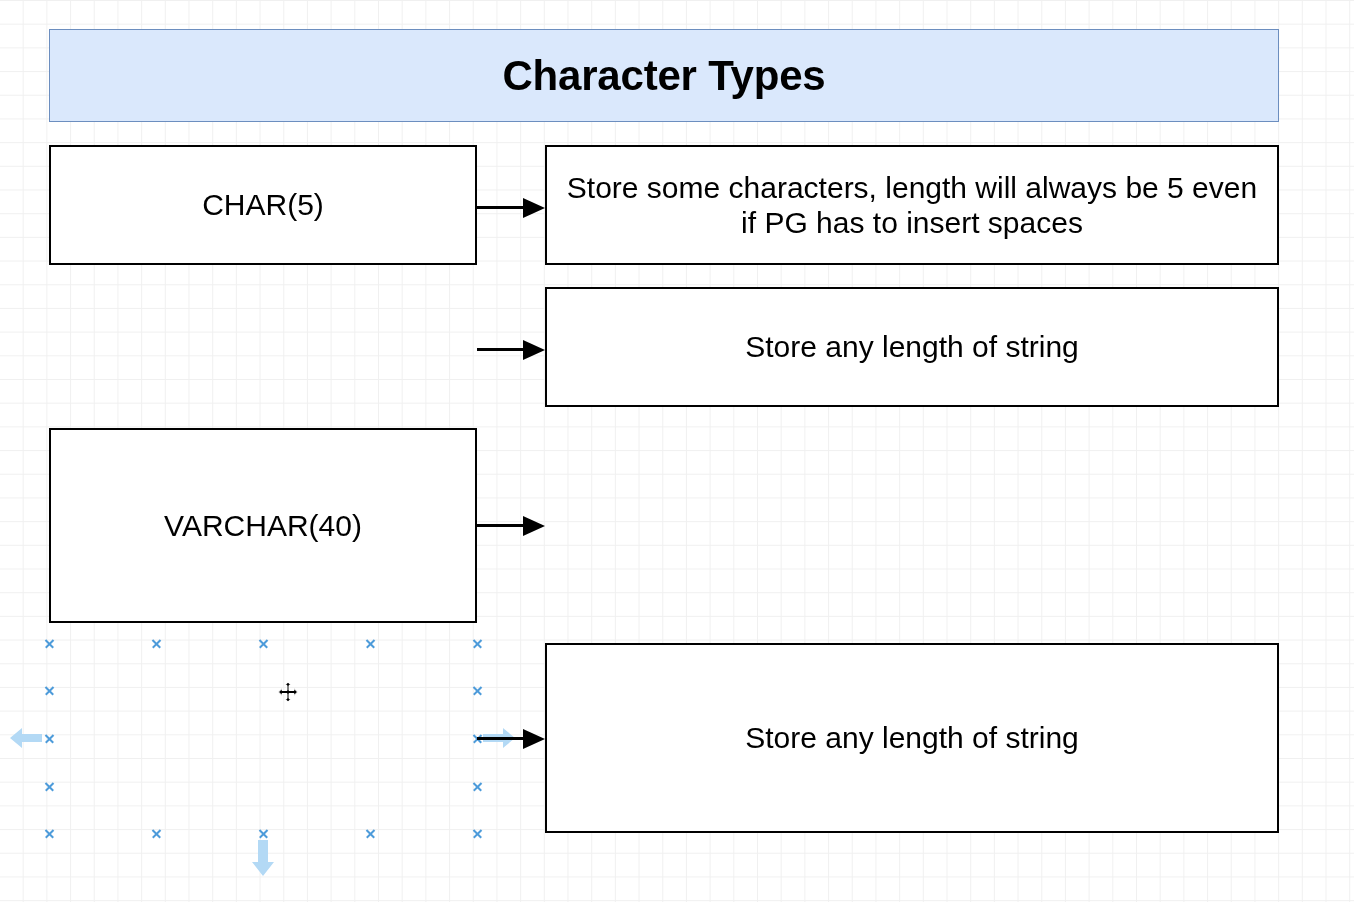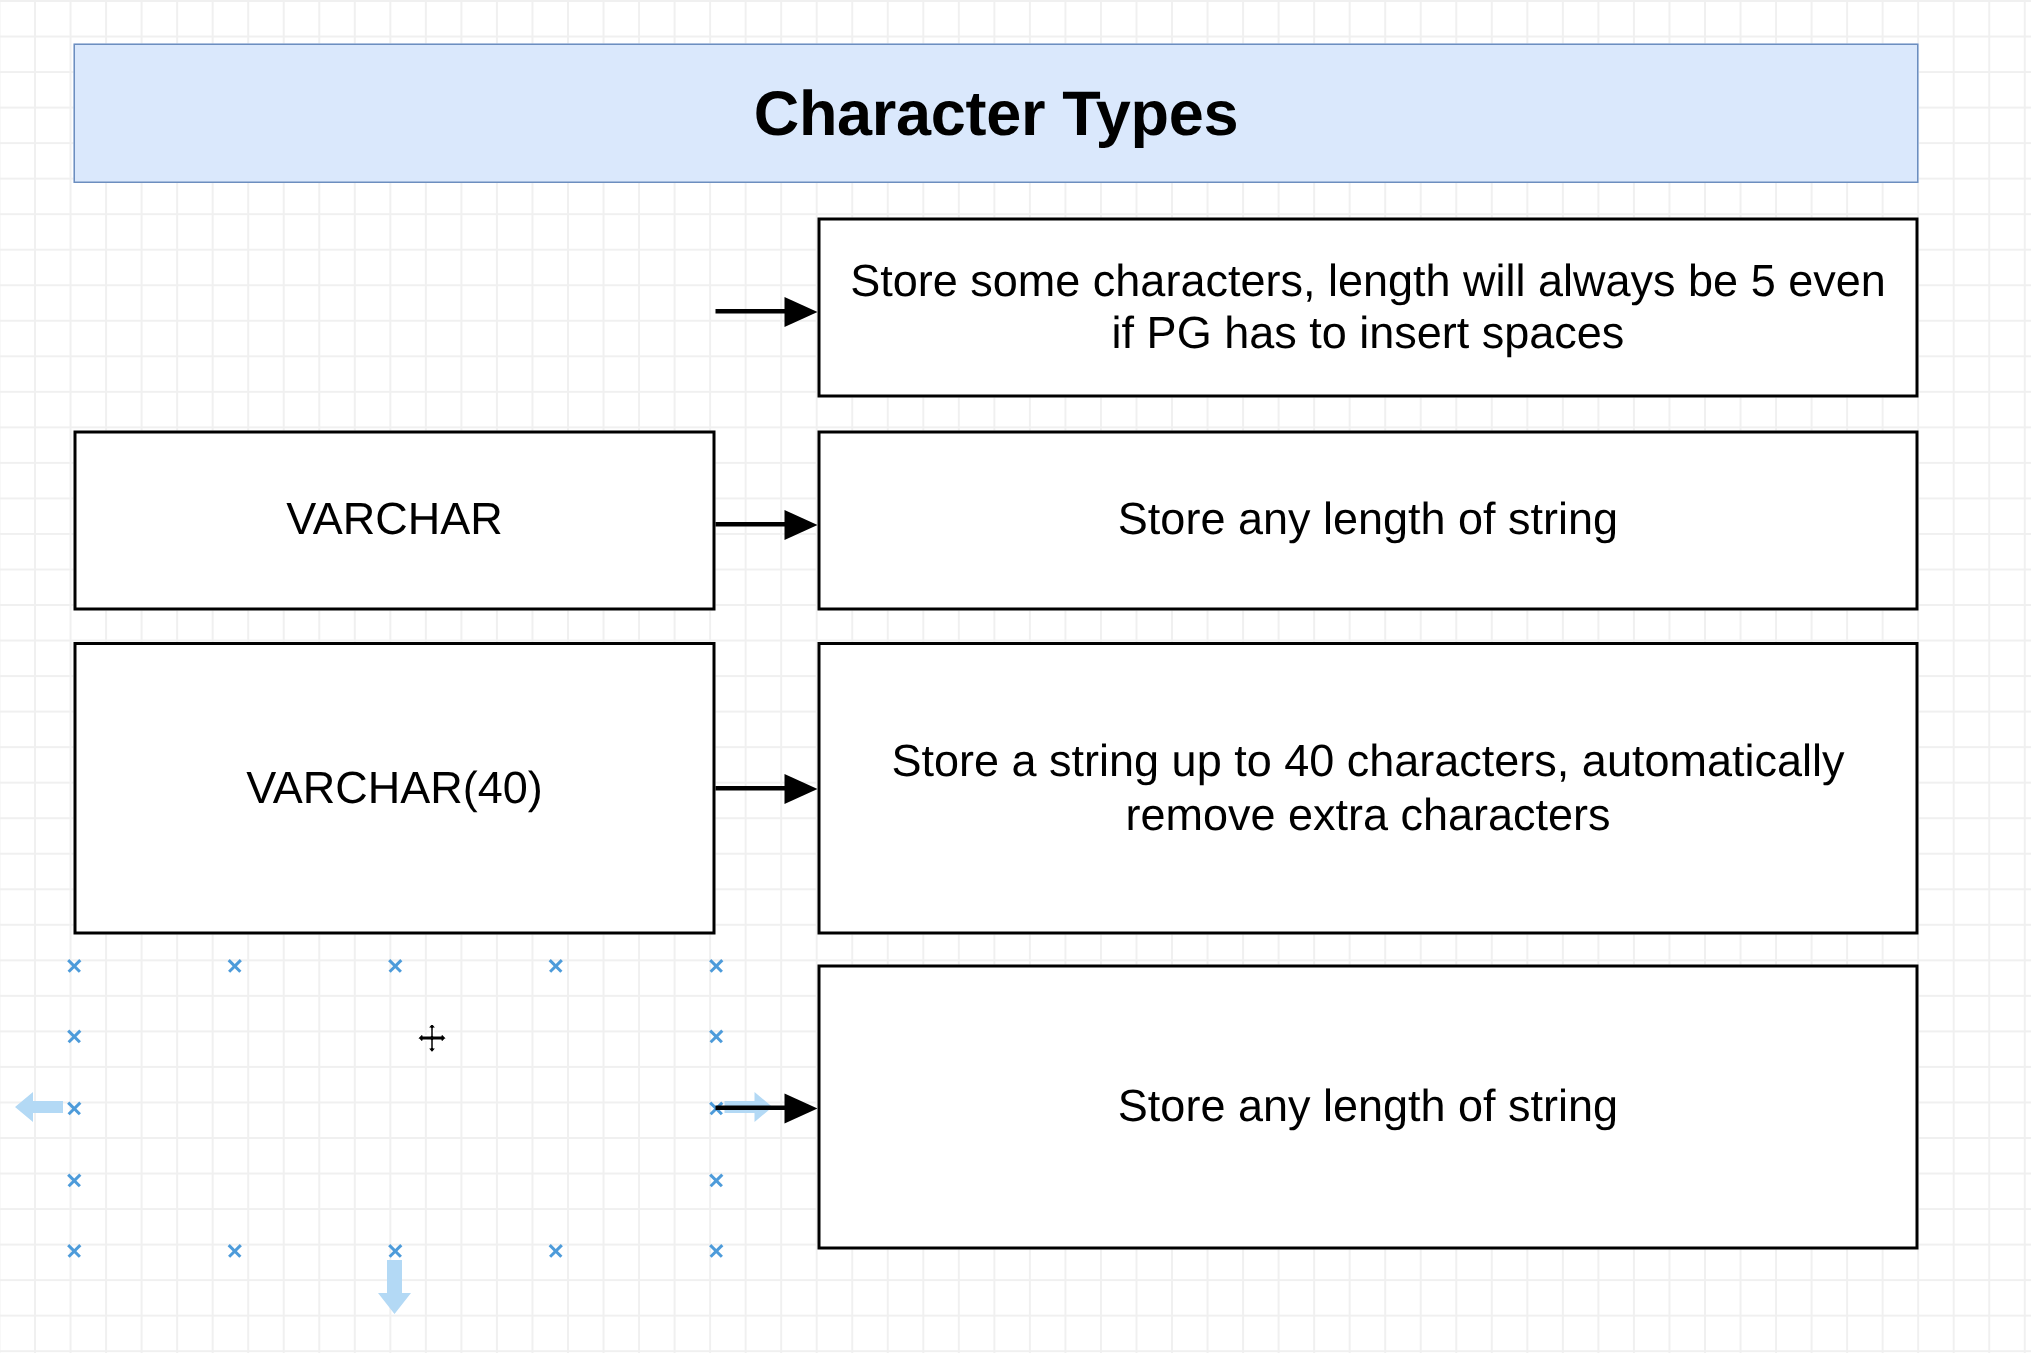--- a/index.html
+++ b/index.html
@@ -109,55 +109,52 @@
 </style>
 </head>
 <body>
 
 <div id="canvas">
 
   <div class="shape header-box" style="left:49px; top:29px; width:1230px; height:93px;">
     <span class="label-text">Character Types</span>
   </div>
 
+  <div class="shape plain-box" style="left:49px; top:145px; width:428px; height:120px;">
+    <span class="label-text">CHAR(5)</span>
+  </div>
 
   <div class="connector" style="left:477px; top:206px; width:68px;">
     <span class="line" style="width:50px;"></span>
     <span class="head" style="left:46px;"></span>
   </div>
 
   <div class="shape plain-box desc-box" style="left:545px; top:145px; width:734px; height:120px;">
     <span class="label-text">Store some characters, length will always be 5 even if PG has to insert spaces</span>
   </div>
 
-  <div class="shape plain-box" style="left:49px; top:287px; width:428px; height:120px;">
-    <span class="label-text">VARCHAR</span>
-  </div>
 
   <div class="connector" style="left:477px; top:348px; width:68px;">
     <span class="line" style="width:50px;"></span>
     <span class="head" style="left:46px;"></span>
   </div>
 
   <div class="shape plain-box desc-box" style="left:545px; top:287px; width:734px; height:120px;">
     <span class="label-text">Store any length of string</span>
   </div>
 
   <div class="shape plain-box" style="left:49px; top:428px; width:428px; height:195px;">
     <span class="label-text">VARCHAR(40)</span>
   </div>
 
   <div class="connector" style="left:477px; top:524px; width:68px;">
     <span class="line" style="width:50px;"></span>
     <span class="head" style="left:46px;"></span>
   </div>
 
-  <div class="shape plain-box desc-box" style="left:545px; top:428px; width:734px; height:195px;">
-    <span class="label-text">Store a string up to 40 characters, automatically remove extra characters</span>
-  </div>
 
 
   <div class="qc-arrow" style="left:8px; top:723px;">
     <svg width="36" height="30" viewBox="0 0 36 30" aria-hidden="true">
       <path d="M2 15 L14 5 L14 11 L34 11 L34 19 L14 19 L14 25 Z" fill="#b3d9f5"></path>
     </svg>
   </div>
 
   <div class="qc-arrow" style="left:481px; top:723px;">
     <svg width="36" height="30" viewBox="0 0 36 30" aria-hidden="true">

